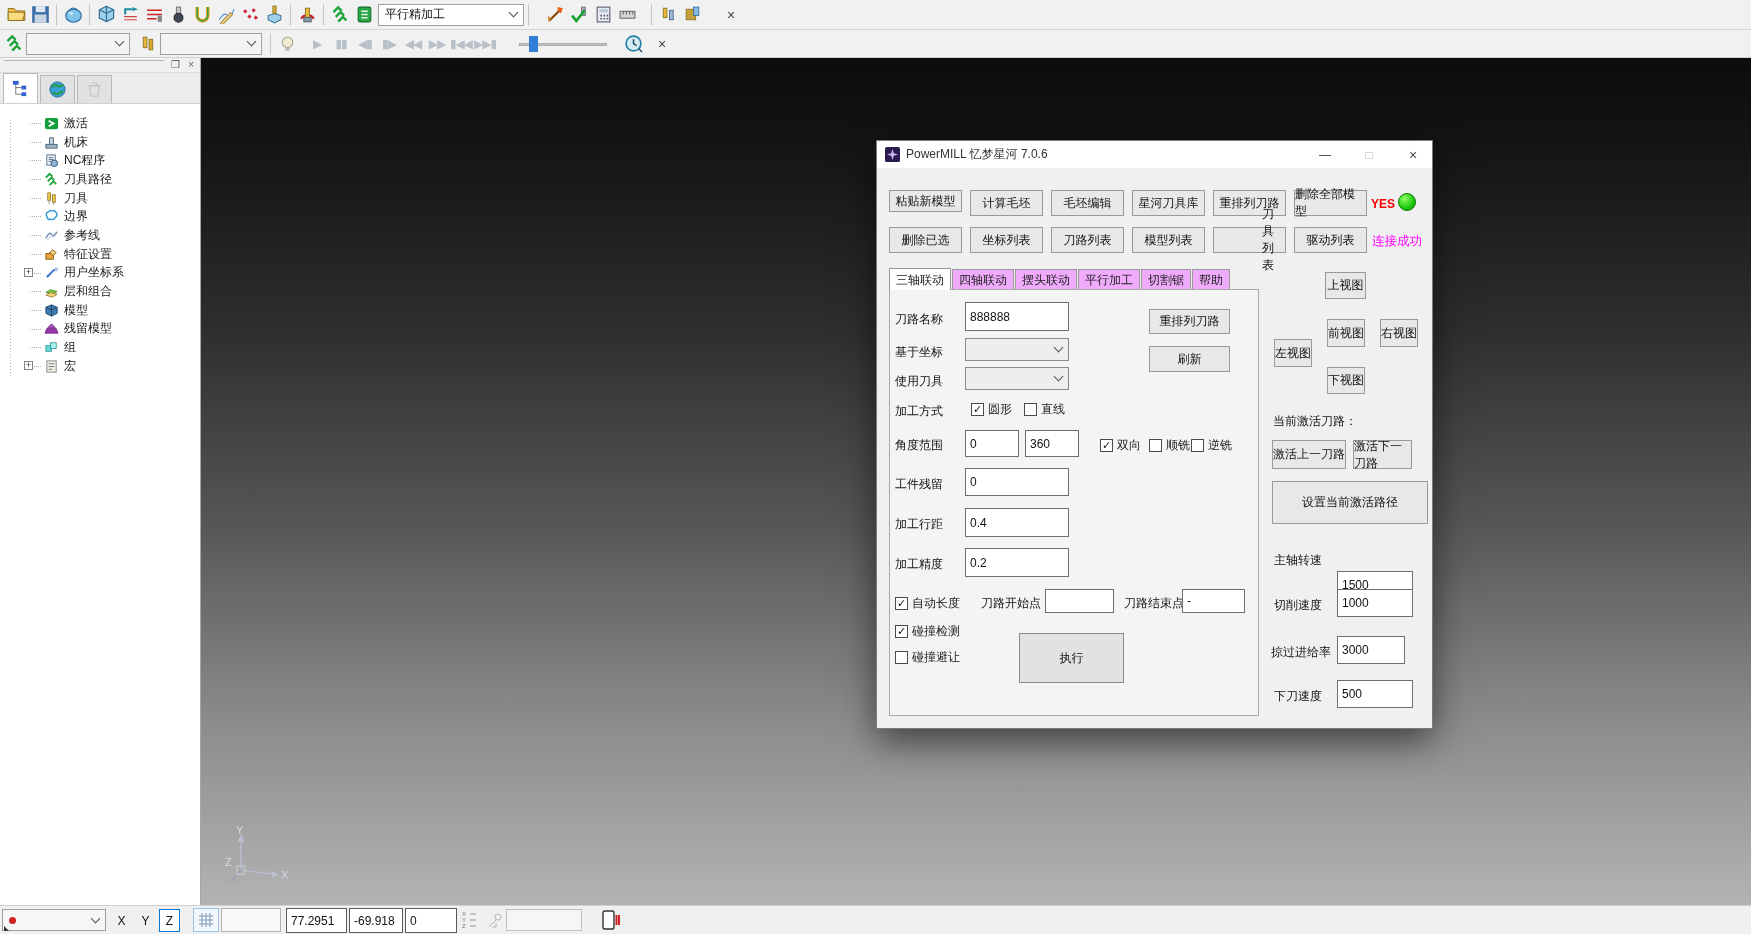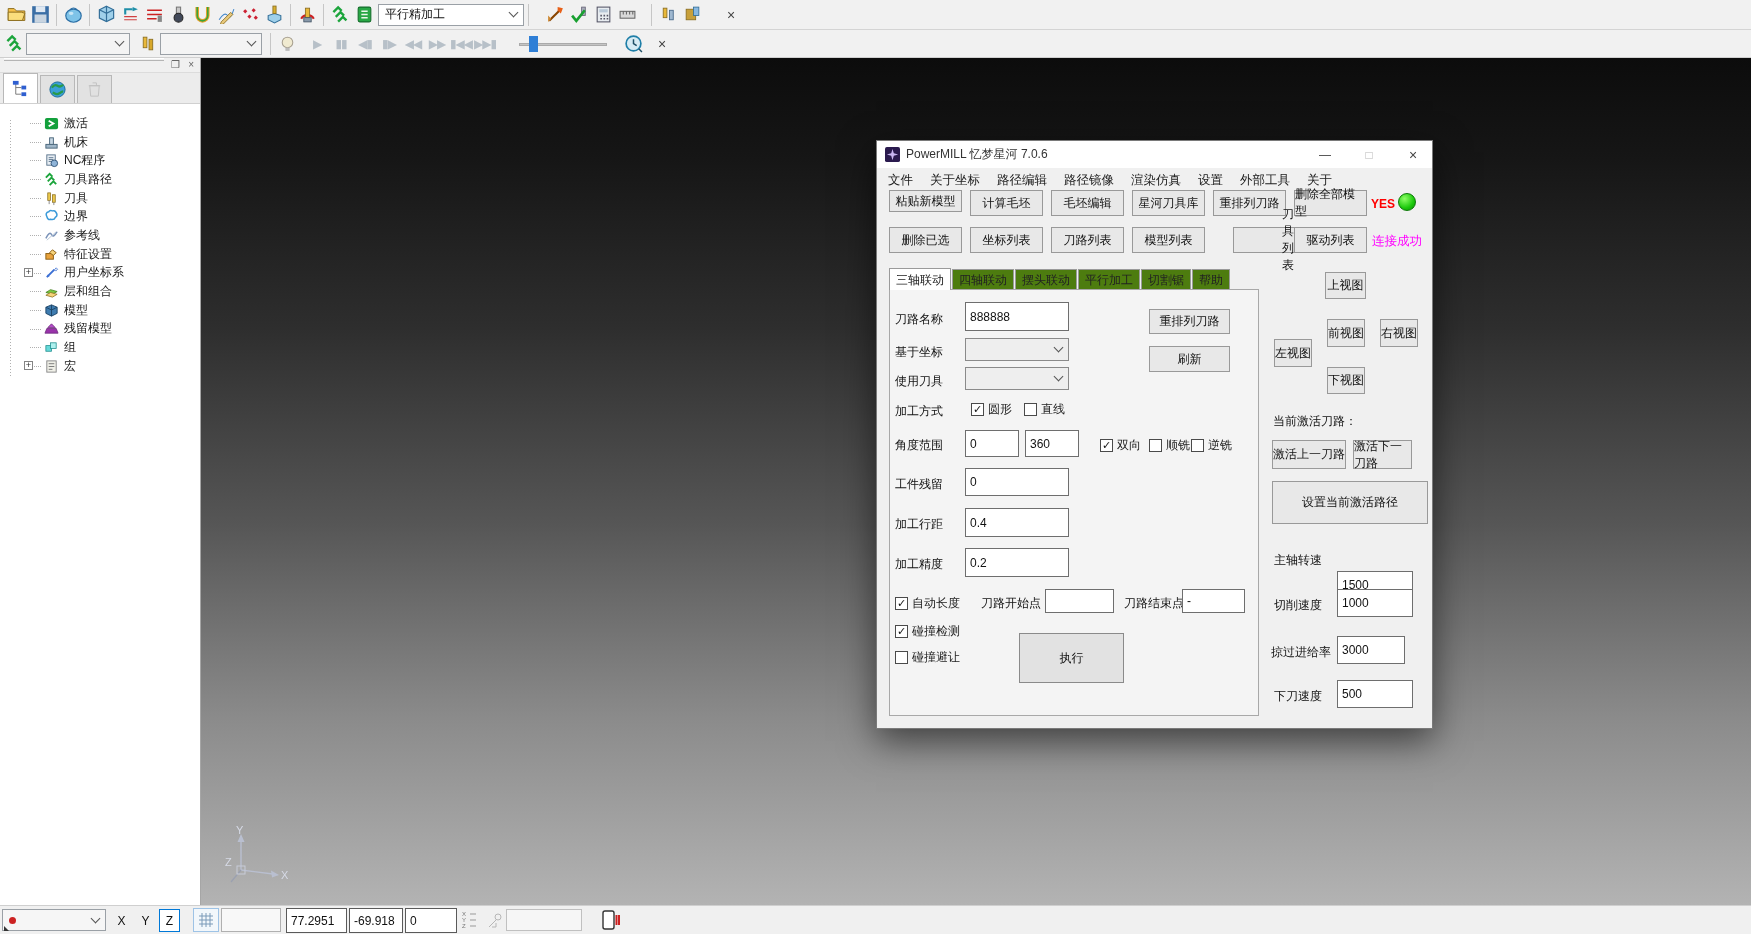--- a/index.html
+++ b/index.html
@@ -43,21 +43,21 @@
   .wbtn { width:38px; height:27px; display:flex; align-items:center; justify-content:center; color:#444; font-size:12px; }
   .menubar { height:24px; display:flex; align-items:center; gap:17px; padding-left:11px; font-size:12.5px; color:#1a1a1a; background:#f0f0f0; }
   .btn { background:#e8e8e8; border:1px solid #999; display:flex; align-items:center; justify-content:center; font-size:12px; color:#111; position:absolute; }
   .input { background:#fff; border:1px solid #6e6e6e; font-size:12px; padding:0 4px; position:absolute; font-family:"Liberation Sans","DejaVu Sans",sans-serif; color:#111; outline:none; }
   .lbl { position:absolute; font-size:12px; color:#111; white-space:nowrap; }
   .cbrow { position:absolute; display:flex; align-items:center; gap:4px; font-size:12px; white-space:nowrap; }
   .cb { width:13px; height:13px; background:#fff; border:1px solid #4a4a4a; display:inline-flex; align-items:center; justify-content:center; flex:0 0 auto; }
   .cb span { font-family:"DejaVu Sans",sans-serif; font-size:11px; line-height:1; color:#111; margin-top:-1px; }
   .dcombo { position:absolute; background:#eee; border:1px solid #8a8a8a; display:flex; align-items:center; justify-content:flex-end; padding-right:6px; }
   .tabs { position:absolute; left:12px; top:130px; display:flex; align-items:flex-end; height:19px; }
-  .dtab { border:1px solid #9a9a9a; border-bottom:none; background:#4d7c0f; padding:2px 6px 1px; margin-right:1px; font-size:12px; }
+  .dtab { border:1px solid #9a9a9a; border-bottom:none; background:#f0abfc; padding:2px 6px 1px; margin-right:1px; font-size:12px; }
   .dtab.active { background:#fff; padding-top:3px; position:relative; z-index:2; }
   .tabpanel { position:absolute; left:12px; top:148px; width:370px; height:427px; background:#f4f4f4; border:1px solid #a8a8a8; }
   .yes { color:#ff0000; font-weight:bold; font-size:12px; position:absolute; }
   .glight { position:absolute; width:18px; height:18px; border-radius:50%; border:1px solid #0a7a05;
             background:radial-gradient(circle at 35% 30%,#8dff66,#1cc90c 60%,#0c8a06); }
   .magenta { color:#ff00ff; font-size:12.5px; position:absolute; }
   
   #statusbar { left:0; top:905px; width:1751px; height:29px; background:#f0f0f0; border-top:1px solid #cfcfcf; }
   .sbtn { position:absolute; top:3px; width:21px; height:23px; display:flex; align-items:center; justify-content:center; font-size:12px; color:#111; }
   .axis-lbl { fill:#d6dae6; font-size:11px; font-family:"Liberation Sans",sans-serif; }
@@ -416,45 +416,35 @@
       <svg width="15" height="15" viewBox="0 0 16 16">
           <rect width="16" height="16" rx="2" fill="#2a1a4e"></rect>
           <path d="M8 2l1.4 4.6L14 8l-4.6 1.4L8 14 6.6 9.4 2 8l4.6-1.4z" fill="#c9b6f2"></path>
         </svg>
       <span class="t">PowerMILL 忆梦星河  7.0.6</span>
       <span style="flex:1"></span>
       <span class="wbtn">—</span>
       <span class="wbtn" style="color:#b8b8b8;">□</span>
       <span class="wbtn" style="font-size:14px;">×</span>
     </div>
-    <div class="menubar">
-      <span>文件</span>
-      <span>关于坐标</span>
-      <span>路径编辑</span>
-      <span>路径镜像</span>
-      <span>渲染仿真</span>
-      <span>设置</span>
-      <span>外部工具</span>
-      <span>关于</span>
-    </div>
 
     <div class="btn" style="left:12px;top:49px;width:73px;height:22px;">粘贴新模型</div>
     <div class="btn" style="left:93px;top:49px;width:73px;height:26px;">计算毛坯</div>
     <div class="btn" style="left:174px;top:49px;width:73px;height:26px;">毛坯编辑</div>
     <div class="btn" style="left:255px;top:49px;width:73px;height:26px;">星河刀具库</div>
     <div class="btn" style="left:336px;top:49px;width:73px;height:26px;">重排列刀路</div>
     <div class="btn" style="left:417px;top:49px;width:73px;height:26px;">删除全部模型</div>
     <span class="yes" style="left:494px;top:56px;">YES</span>
     <div class="glight" style="left:521px;top:52px;"></div>
 
     <div class="btn" style="left:12px;top:86px;width:73px;height:26px;">删除已选</div>
     <div class="btn" style="left:93px;top:86px;width:73px;height:26px;">坐标列表</div>
     <div class="btn" style="left:174px;top:86px;width:73px;height:26px;">刀路列表</div>
     <div class="btn" style="left:255px;top:86px;width:73px;height:26px;">模型列表</div>
-    <div class="btn" style="left:356px;top:86px;width:64px;height:26px;padding-left:48px;">刀具列表</div>
+    <div class="btn" style="left:336px;top:86px;width:73px;height:26px;padding-left:48px;">刀具列表</div>
     <div class="btn" style="left:417px;top:86px;width:73px;height:26px;">驱动列表</div>
     <span class="magenta" style="left:495px;top:92px;">连接成功</span>
 
     <div class="tabs">
       <span class="dtab active">三轴联动</span>
       <span class="dtab">四轴联动</span>
       <span class="dtab">摆头联动</span>
       <span class="dtab">平行加工</span>
       <span class="dtab">切割锯</span>
       <span class="dtab">帮助</span>

